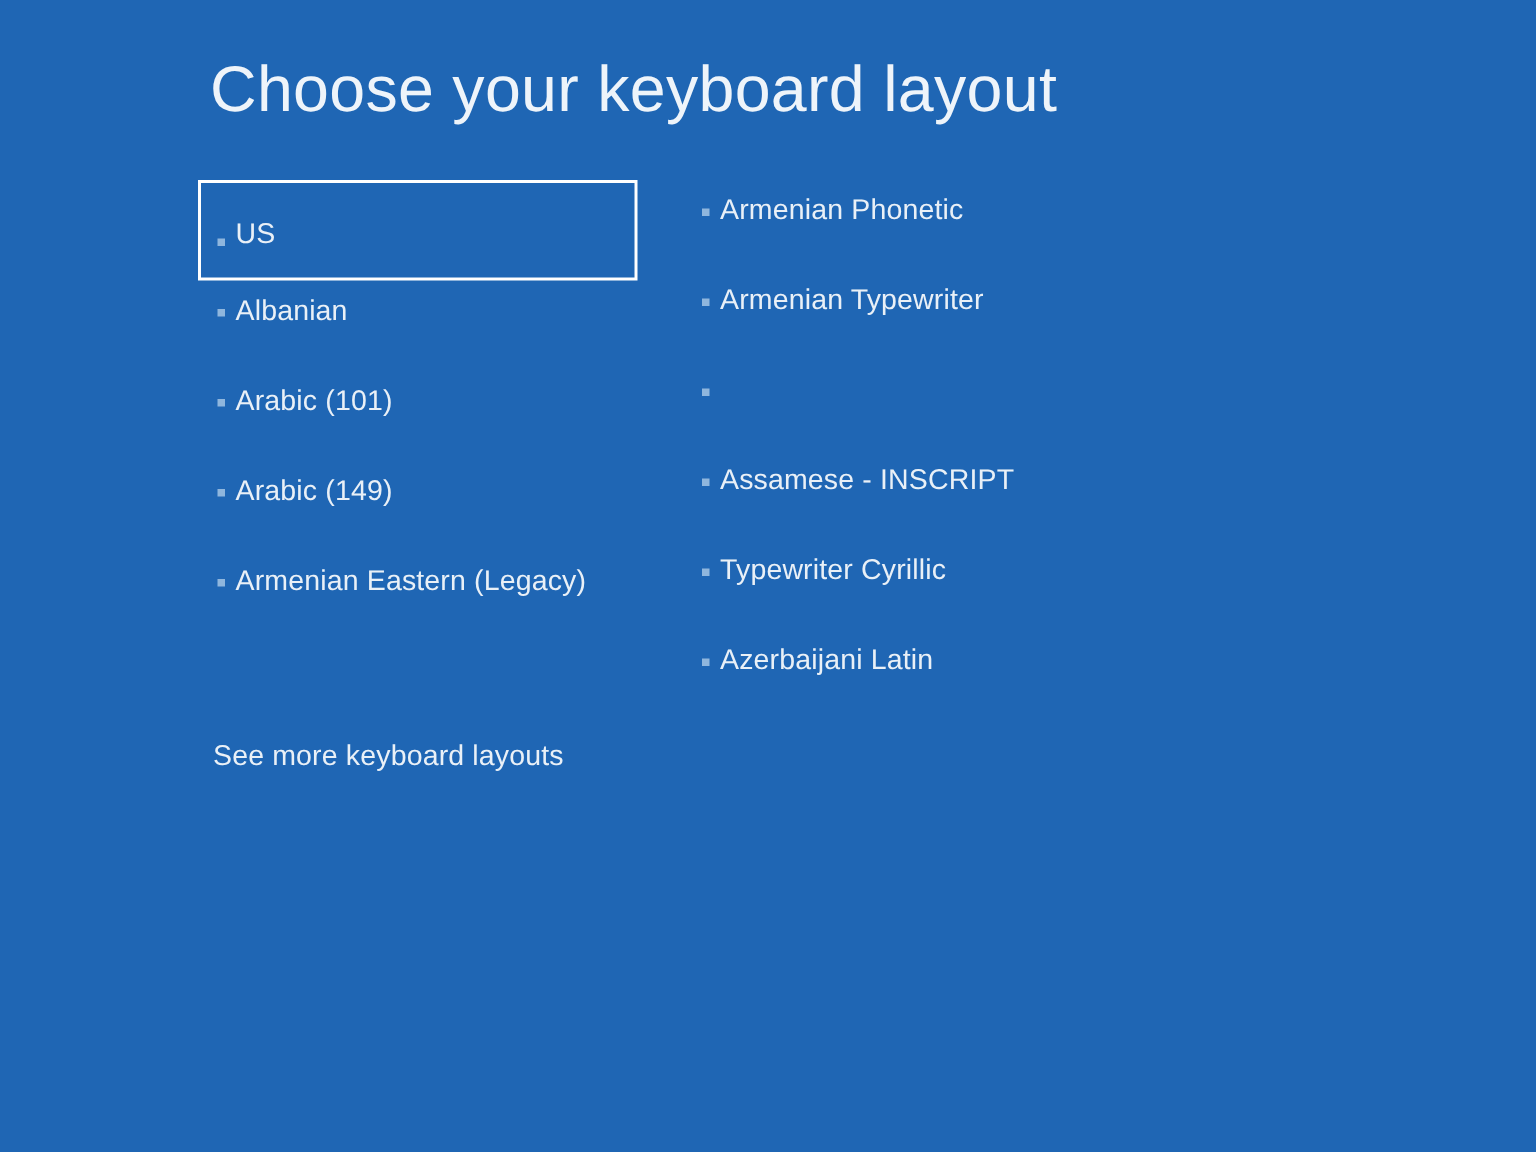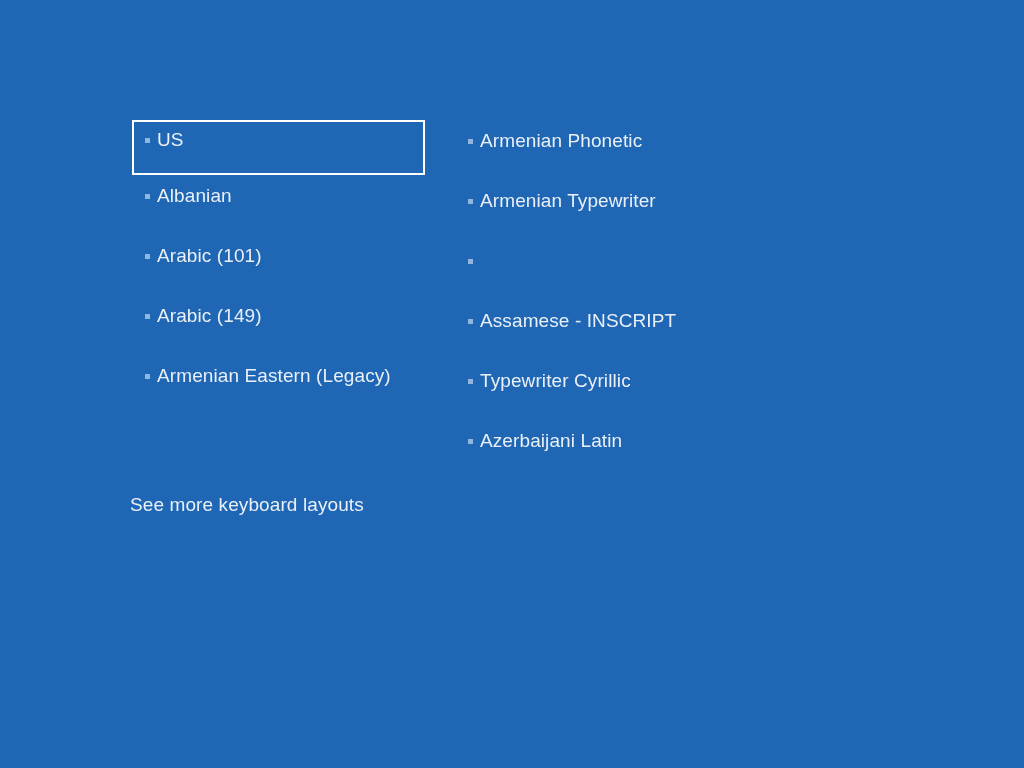--- a/index.html
+++ b/index.html
@@ -68,45 +68,47 @@
     color: #e9f0f7;
     line-height: 22px;
     white-space: nowrap;
     letter-spacing: 0.1px;
   }
 
   
   .layout-item.selected {
     border: 2px solid #ffffff;
     width: 293px;
-    height: 55px;
+    height: 67px;
     padding-top: 7px;
     padding-left: 11px;
+    align-items: center;
   }
   .layout-item.selected .bullet { margin-top: 9px; }
 
   
   #see-more-link {
     position: absolute;
-    left: 130px;
+    left: 142px;
     top: 494px;
     font-size: 19px;
     font-weight: 300;
     color: #e9f0f7;
     letter-spacing: 0.1px;
     white-space: nowrap;
     line-height: 22px;
     cursor: pointer;
   }
 </style>
 </head>
 <body>
 
 <div id="screen">
 
+  <div id="page-title">Choose your keyboard layout</div>
 
   <div id="column-left" class="layout-column">
       <div class="layout-item selected">
         <span class="bullet"></span>
         <span class="item-label">US</span>
       </div>
       <div class="layout-item">
         <span class="bullet"></span>
         <span class="item-label">Albanian</span>
       </div>

